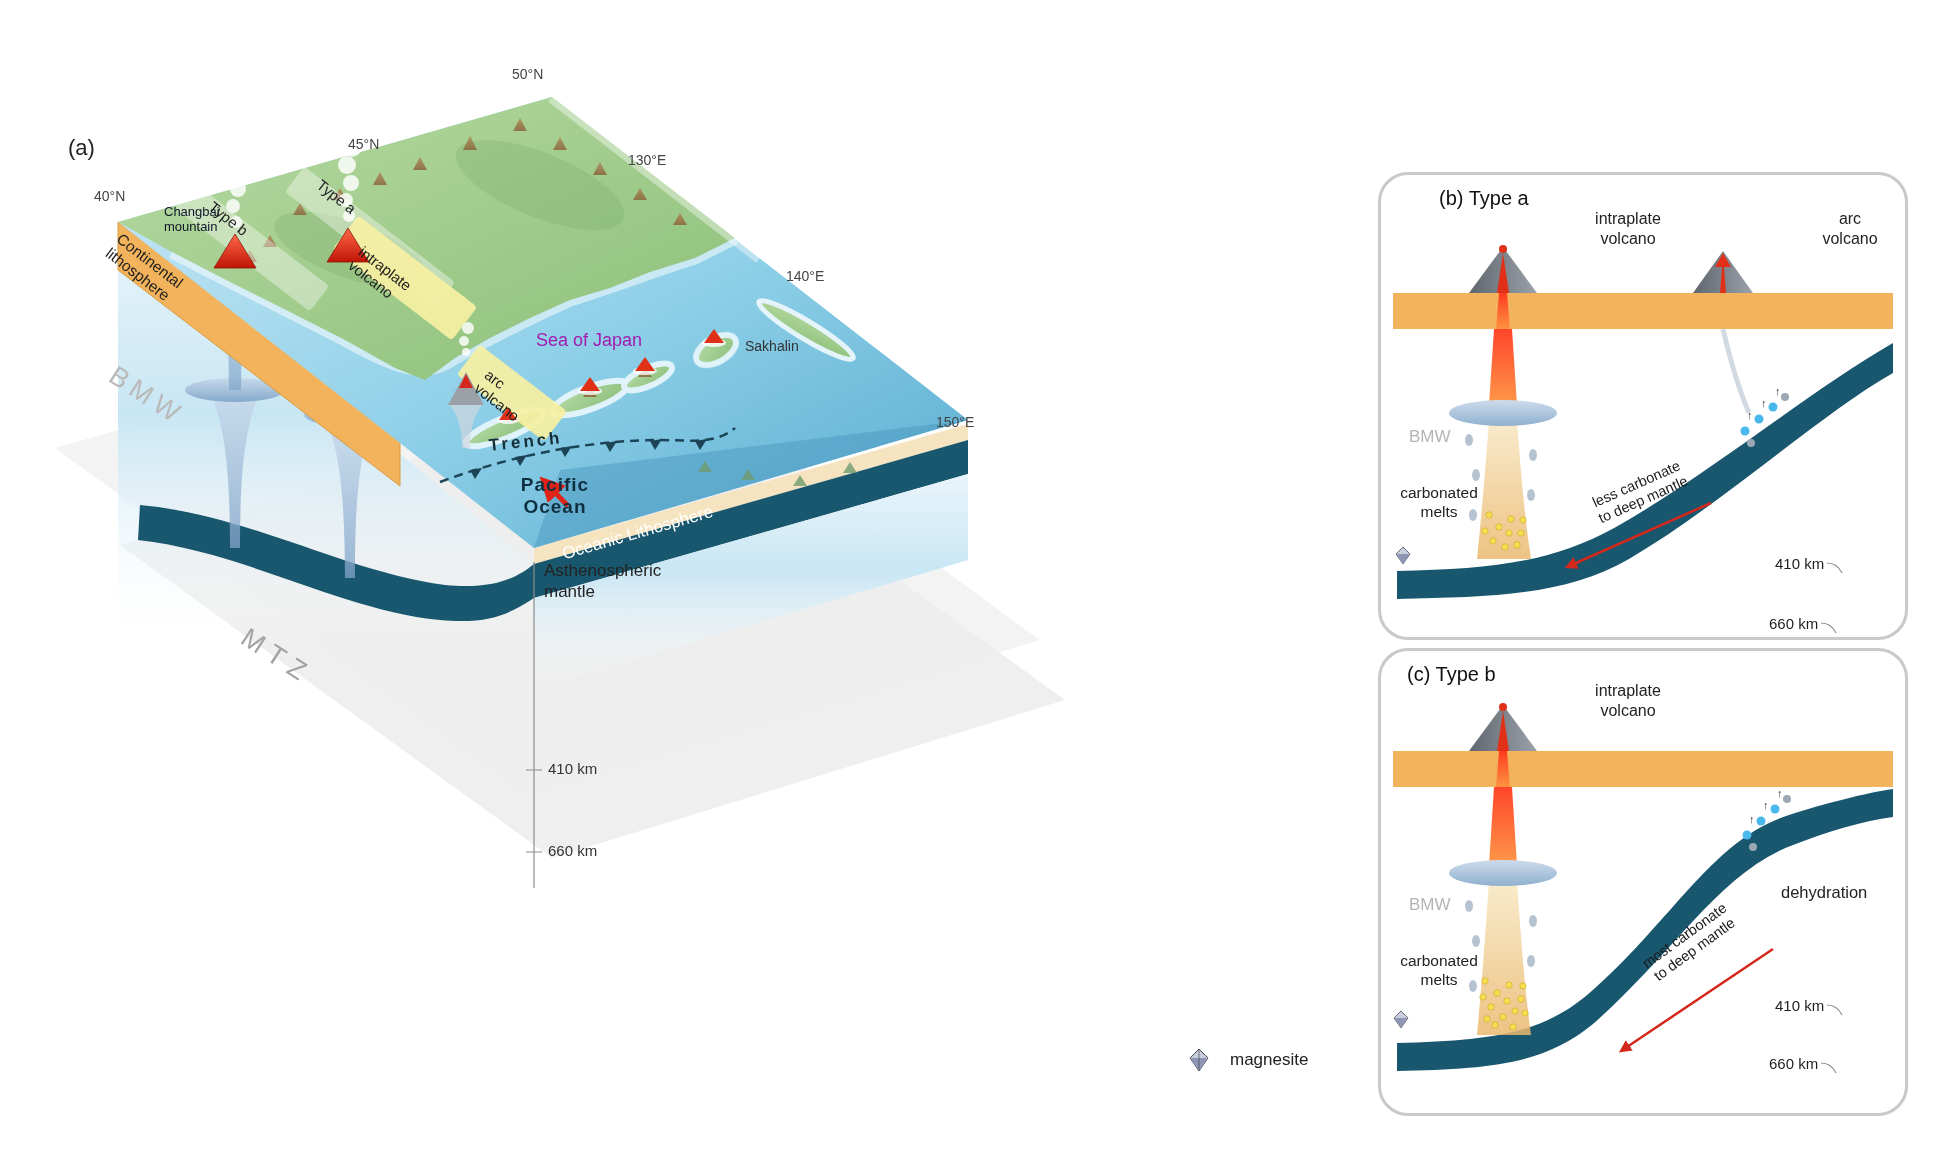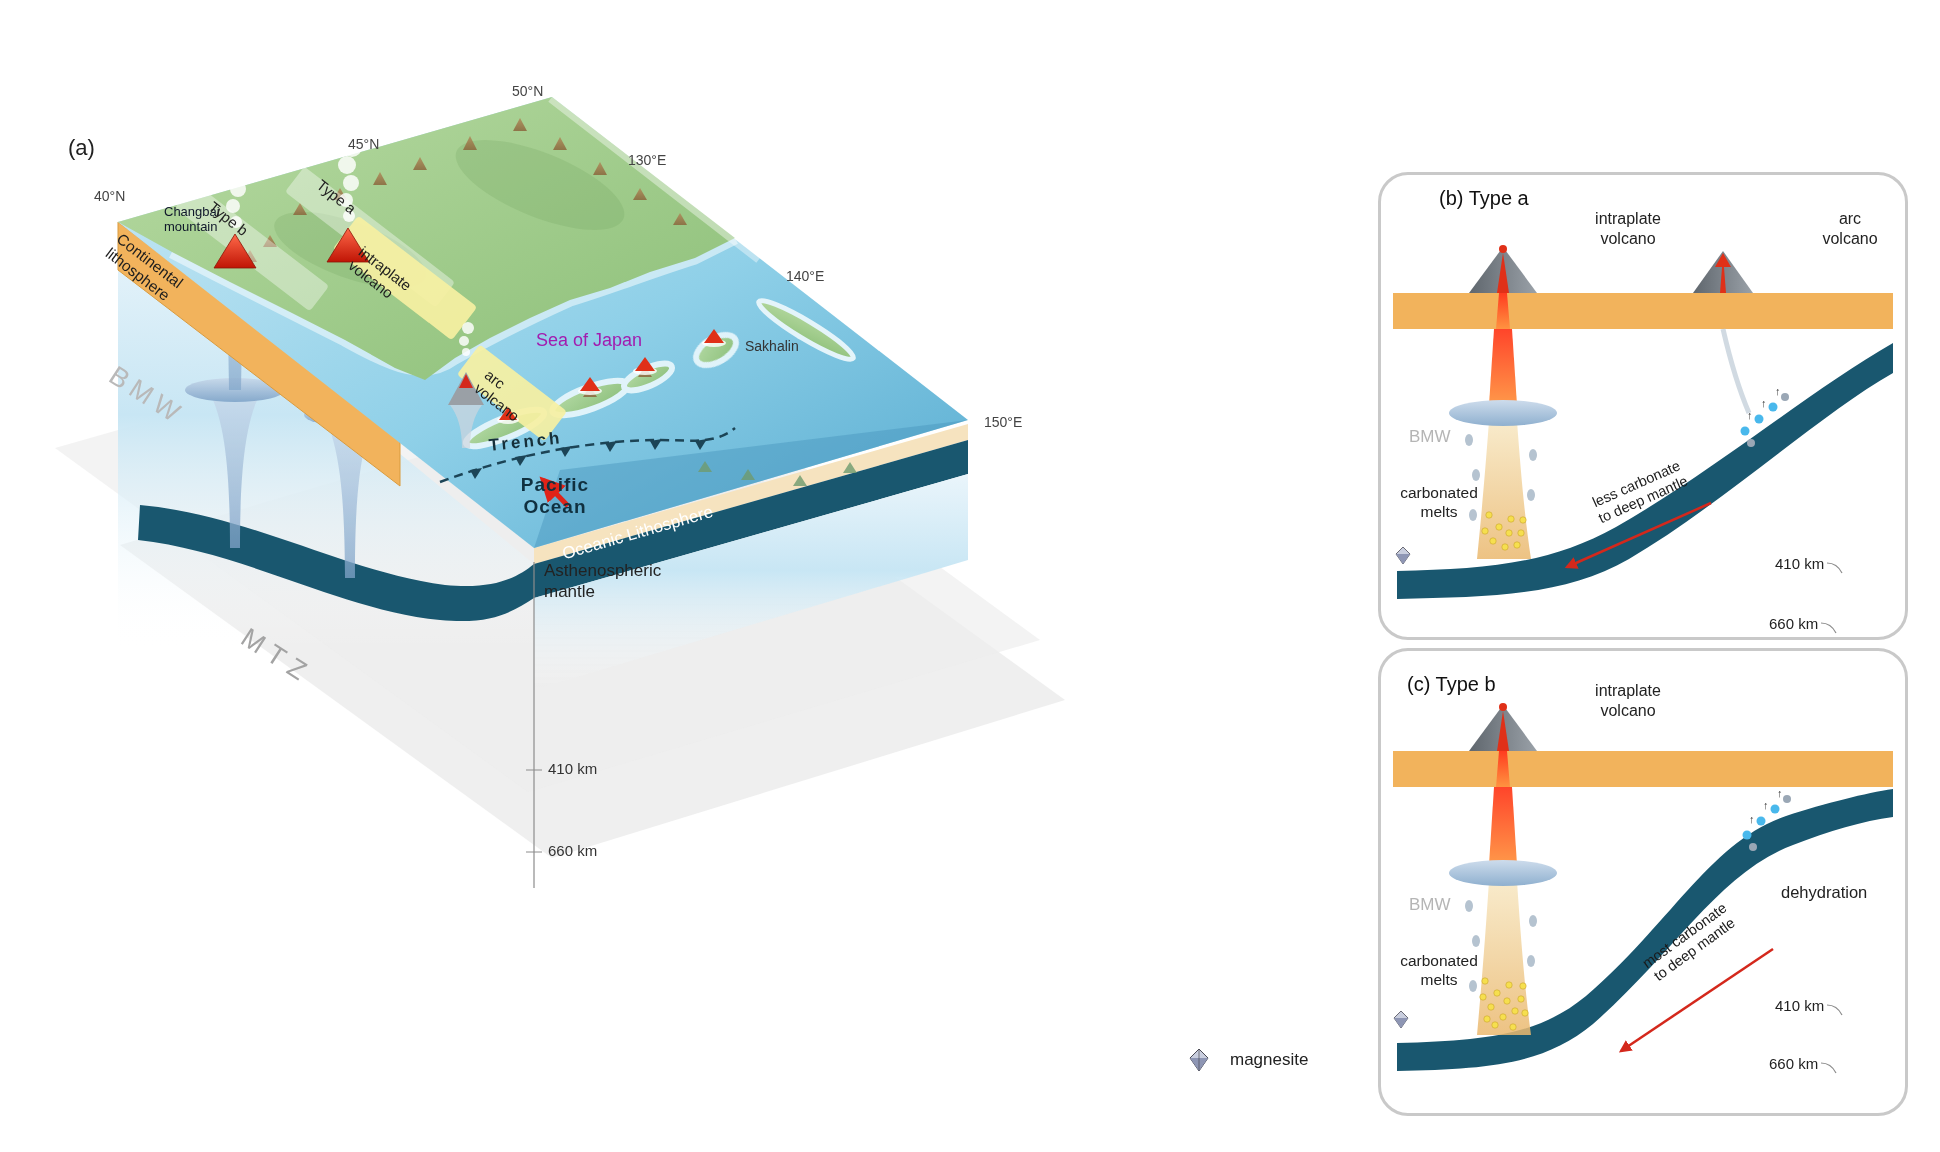--- a/index.html
+++ b/index.html
@@ -193,24 +193,24 @@
 
       <line x1="534" y1="562" x2="534" y2="888" stroke="#8c8c8c" stroke-width="1.2"></line>
       <line x1="526" y1="770" x2="542" y2="770" stroke="#8c8c8c" stroke-width="1"></line>
       <line x1="526" y1="852" x2="542" y2="852" stroke="#8c8c8c" stroke-width="1"></line>
     </svg>
 
     
     <div class="lbl" style="left:68px;top:135px;font-size:22px;color:#222;">(a)</div>
     <div class="lbl" style="left:94px;top:188px;font-size:14px;color:#444;">40°N</div>
     <div class="lbl" style="left:348px;top:136px;font-size:14px;color:#444;">45°N</div>
-    <div class="lbl" style="left:512px;top:83px;font-size:14px;color:#444;">50°N</div>
+    <div class="lbl" style="left:512px;top:66px;font-size:14px;color:#444;">50°N</div>
     <div class="lbl" style="left:628px;top:152px;font-size:14px;color:#444;">130°E</div>
     <div class="lbl" style="left:786px;top:268px;font-size:14px;color:#444;">140°E</div>
-    <div class="lbl" style="left:936px;top:414px;font-size:14px;color:#444;margin-left:48px;">150°E</div>
+    <div class="lbl" style="left:936px;top:414px;font-size:14px;color:#444;">150°E</div>
 
     <div class="lbl" style="left:152px;top:204px;font-size:13px;color:#0f172a;line-height:15px;margin-left:12px;">
       <div>Changbai</div>
       <div>mountain</div>
     </div>
     <div class="lbl" style="left:216px;top:198px;font-size:15px;color:#222;transform:rotate(38deg);">Type b</div>
     <div class="lbl" style="left:324px;top:176px;font-size:15px;color:#222;transform:rotate(38deg);">Type a</div>
 
     <div class="lbl" style="left:124px;top:230px;font-size:15.5px;line-height:18px;color:#1d1d1d;transform:rotate(37.5deg);">
       <div>Continental</div>
@@ -414,21 +414,21 @@
 
       <g transform="translate(12,360)">
         <polygon points="8,0 15,7 8,17 1,7" fill="#c9cede" stroke="#4a4a55" stroke-width="0.8"></polygon>
         <polygon points="1,7 15,7 8,17" fill="#8e96b4"></polygon>
       </g>
       <path d="M 392,298 L 240,400" stroke="#d4281c" stroke-width="2.5" fill="none" marker-end="url(#arrC)"></path>
       <path d="M 446,354 c 8,0 12,4 15,10" stroke="#8c8c8c" stroke-width="1.2" fill="none"></path>
       <path d="M 440,412 c 8,0 12,4 15,10" stroke="#8c8c8c" stroke-width="1.2" fill="none"></path>
     </svg>
 
-    <div class="lbl" style="left:26px;top:12px;font-size:20px;color:#111;margin-top:10px;">(c) Type b</div>
+    <div class="lbl" style="left:26px;top:12px;font-size:20px;color:#111;">(c) Type b</div>
     <div class="lbl ctr" style="left:192px;top:30px;width:110px;font-size:16px;line-height:20px;">
       <div>intraplate</div>
       <div>volcano</div>
     </div>
     <div class="lbl" style="left:28px;top:244px;font-size:17px;color:#b5b5b5;">BMW</div>
     <div class="lbl ctr" style="left:4px;top:300px;width:108px;font-size:15.5px;line-height:19px;">
       <div>carbonated</div>
       <div>melts</div>
     </div>
     <div class="lbl" style="left:400px;top:232px;font-size:16.5px;">dehydration</div>

